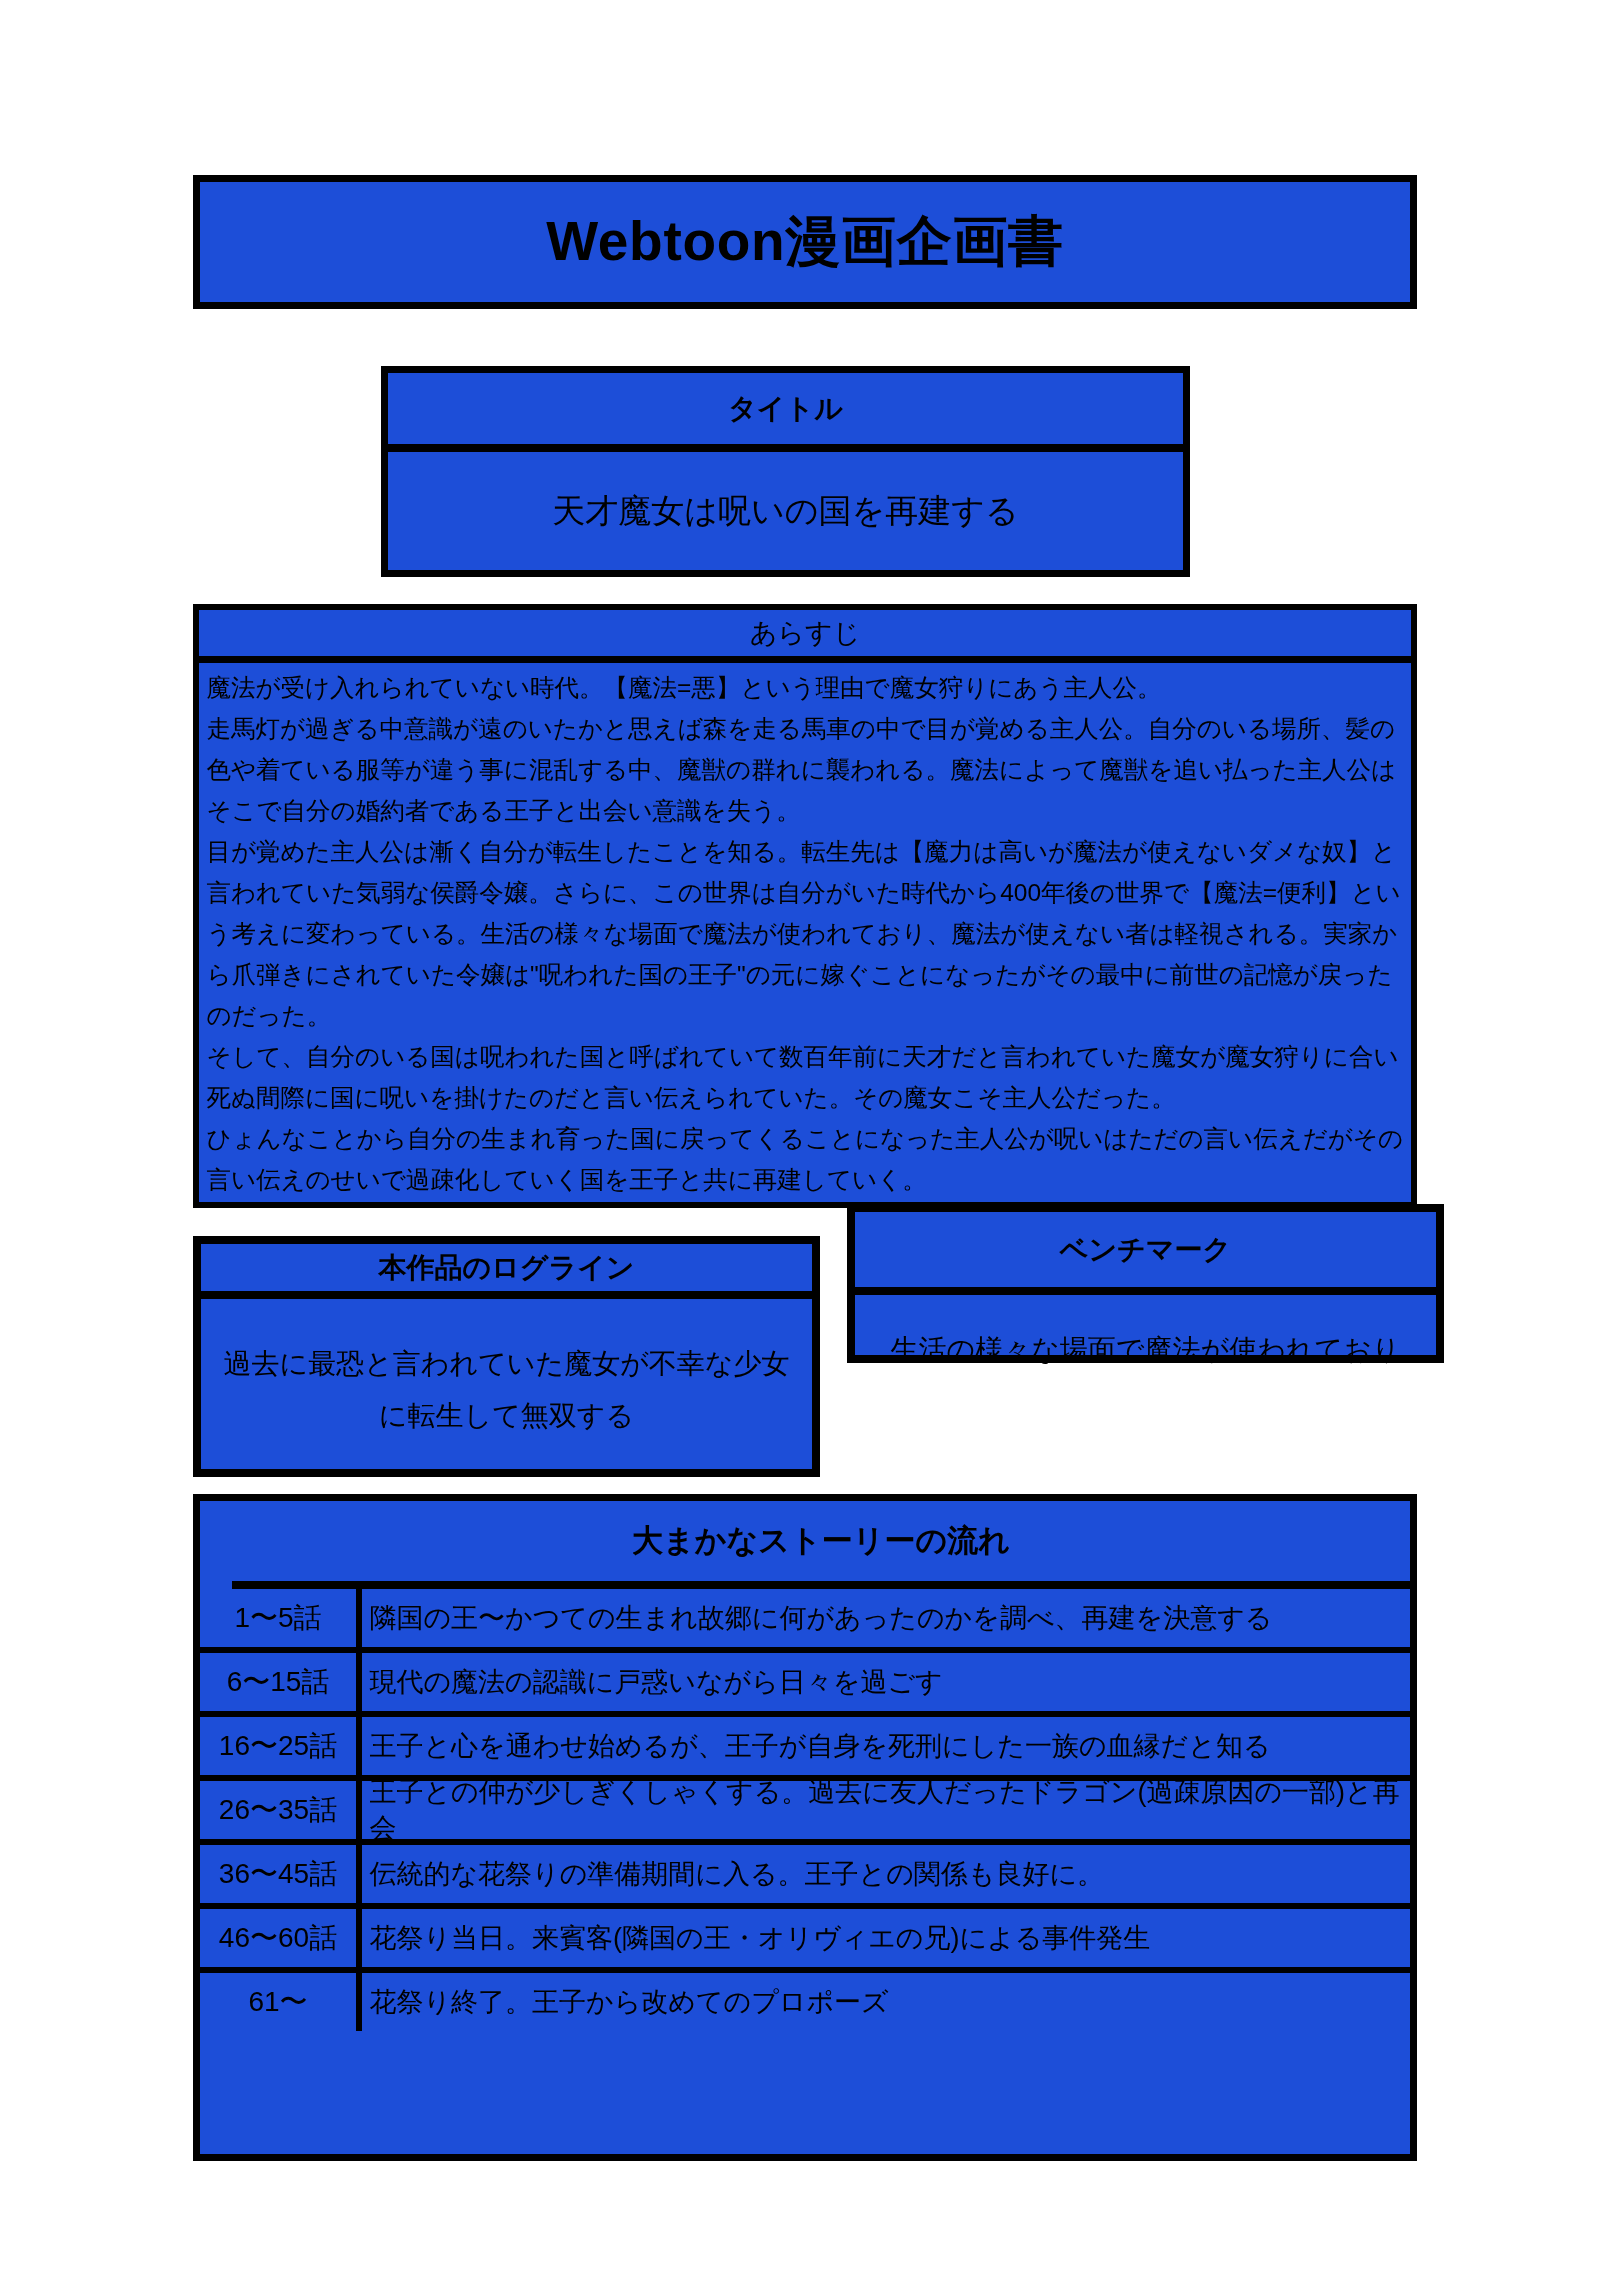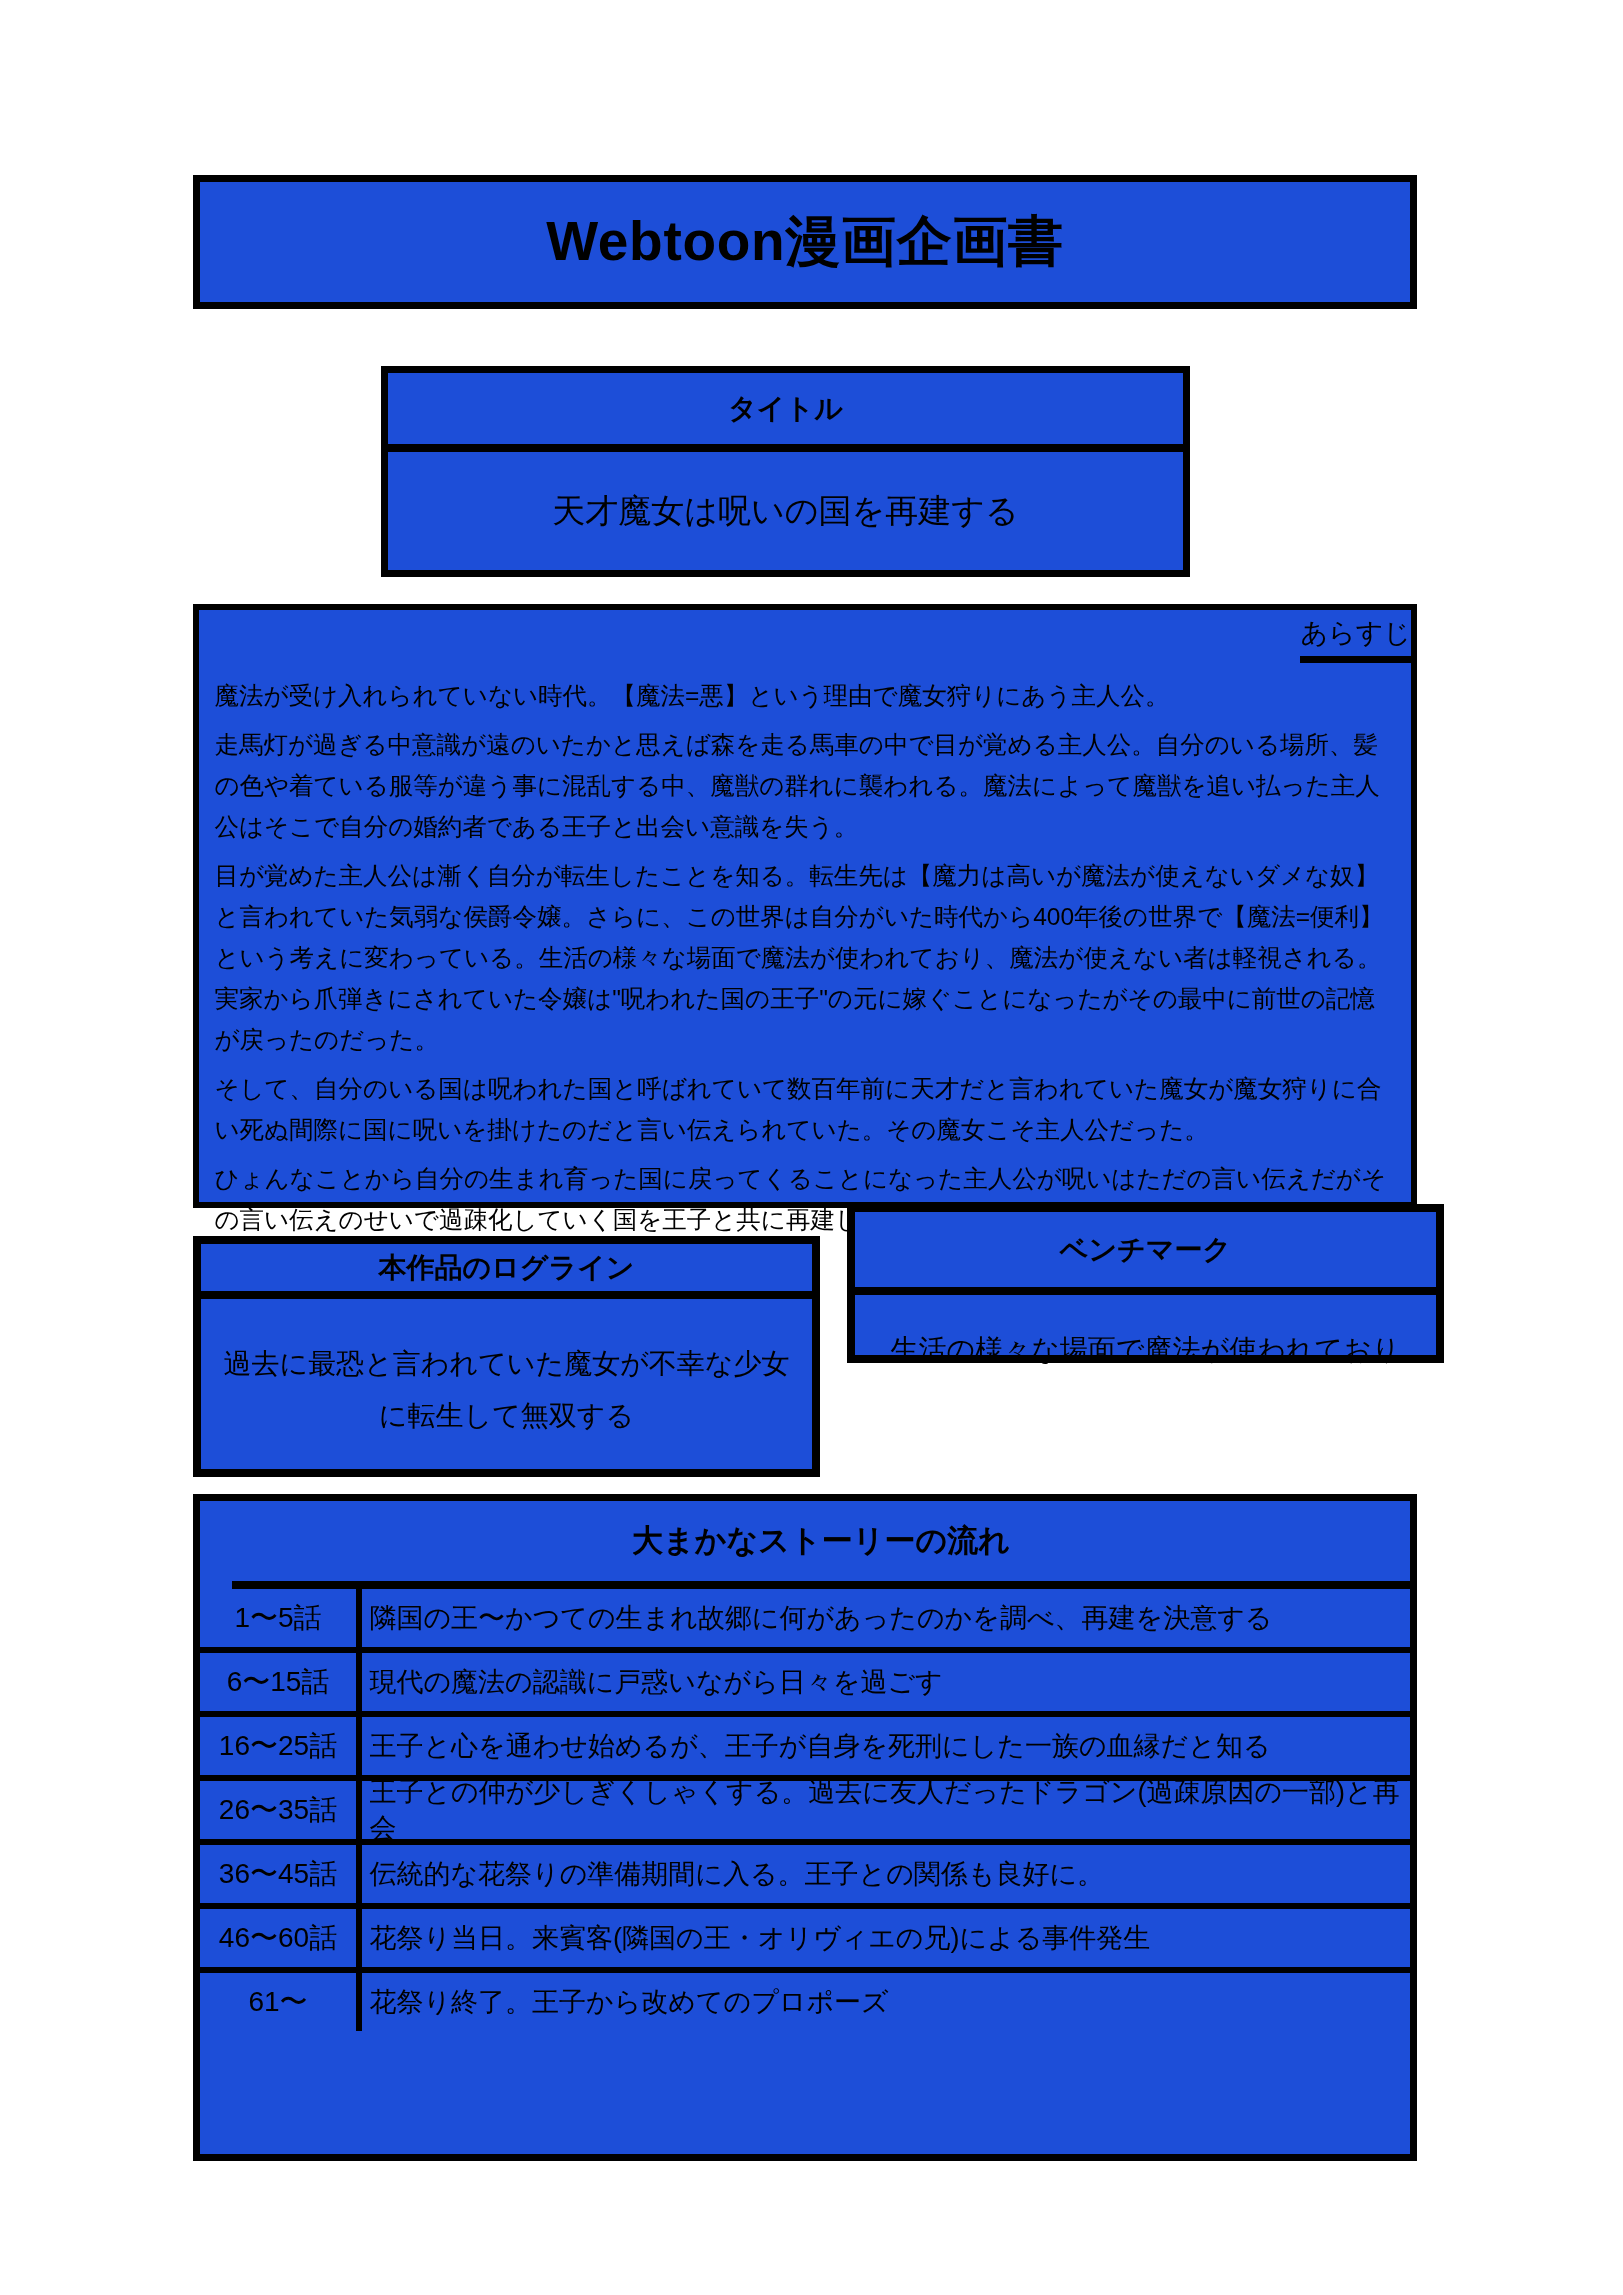--- a/index.html
+++ b/index.html
@@ -38,29 +38,29 @@
 
   
   #title-box { left: 381px; top: 366px; width: 809px; height: 211px; }
   #title-box .cell-header { height: 71px; font-size: 28px; font-weight: bold; }
   #title-box .cell-body {
     display: flex; align-items: center; justify-content: center;
     font-size: 33px; font-weight: normal;
   }
 
   
-  #synopsis-box { left: 193px; top: 604px; width: 1224px; height: 604px; border-width: 6.7px; align-items: flex-end; }
+  #synopsis-box { left: 193px; top: 604px; width: 1224px; height: 604px; border-width: 6.7px; }
   #synopsis-box .cell-header { height: 46px; font-size: 27px; font-weight: normal; border-bottom-width: 7.4px; }
   #synopsis-box .cell-body {
     padding: 3.7px 7.4px 0 7.4px;
     font-size: 24.5px;
     line-height: 41px;
     text-align: left;
   }
-  #synopsis-box p { margin: 8px; }
+  #synopsis-box p { margin: 0; }
 
   
   #logline-box { left: 193px; top: 1236px; width: 627px; height: 241px; border-width: 8.2px; gap: 12px; }
   #logline-box .cell-header { height: 47px; font-size: 28px; font-weight: bold; }
   #logline-box .cell-body {
     display: flex; align-items: center; justify-content: center;
     text-align: center; font-size: 28px; line-height: 52px; padding: 12px 9px;
   }
 
   

